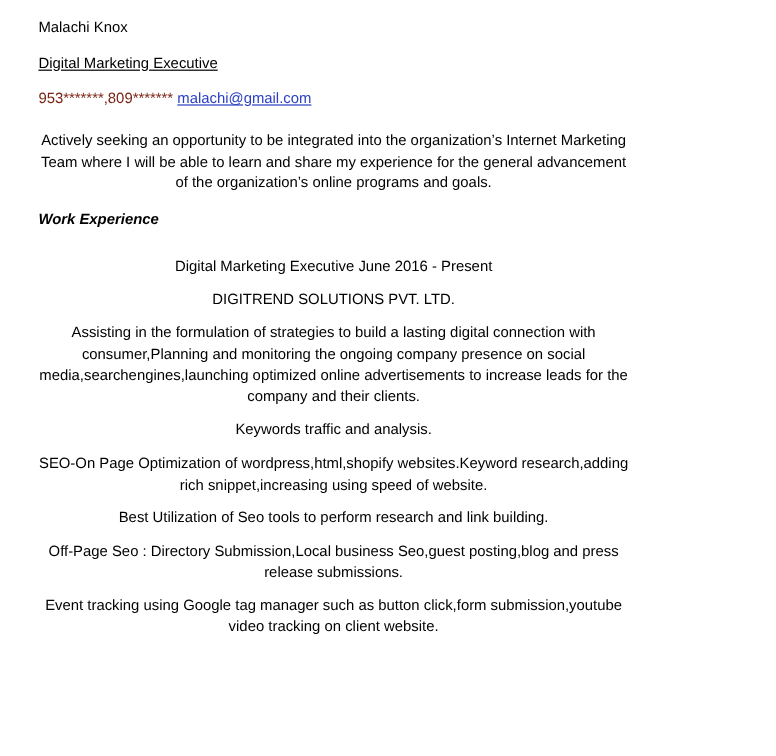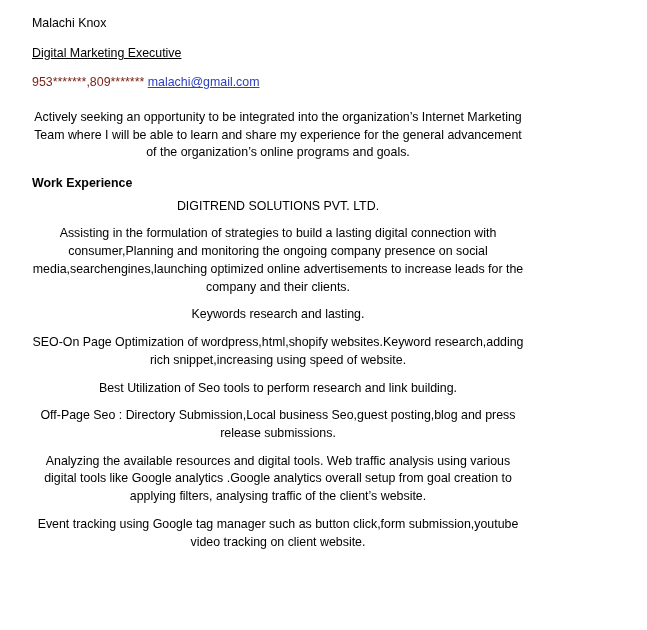--- a/index.html
+++ b/index.html
@@ -54,42 +54,43 @@
     font-size: 12.4px;
     line-height: 1.43;
     margin: 0 0 10px 0;
     text-align: center;
   }
   .block-gap {
     margin-bottom: 12px;
   }
   .heading-spaced {
     margin-top: 2px;
-    margin-bottom: 5px;
+    margin-bottom: 21px;
+    font-style: italic;
   }
 </style>
 </head>
 <body>
 
 <div class="page">
 
   <div class="name">Malachi Knox</div>
 
   <div class="subtitle">Digital Marketing Executive</div>
 
   <div class="contact">
     <span class="phone">953*******,809*******</span><span>&nbsp;</span><span class="email">malachi@gmail.com</span>
   </div>
 
   <div class="para block-gap">Actively seeking an opportunity to be integrated into the organization’s Internet Marketing Team where I will be able to learn and share my experience for the general advancement of the organization’s online programs and goals.</div>
 
   <div class="heading heading-spaced">Work Experience</div>
 
+  <div class="para">Digital Marketing Executive June 2016 - Present</div>
   <div class="para">DIGITREND SOLUTIONS PVT. LTD.</div>
   <div class="para">Assisting in the formulation of strategies to build a lasting digital connection with consumer,Planning and monitoring the ongoing company presence on social media,searchengines,launching optimized online advertisements to increase leads for the company and their clients.</div>
-  <div class="para">Keywords research and lasting.</div>
+  <div class="para">Keywords traffic and analysis.</div>
   <div class="para">SEO-On Page Optimization of wordpress,html,shopify websites.Keyword research,adding rich snippet,increasing using speed of website.</div>
   <div class="para">Best Utilization of Seo tools to perform research and link building.</div>
   <div class="para">Off-Page Seo : Directory Submission,Local business Seo,guest posting,blog and press release submissions.</div>
-  <div class="para">Analyzing the available resources and digital tools. Web traffic analysis using various digital tools like Google analytics .Google analytics overall setup from goal creation to applying filters, analysing traffic of the client’s website.</div>
   <div class="para">Event tracking using Google tag manager such as button click,form submission,youtube video tracking on client website.</div>
 
 </div>
 
 </body></html>

